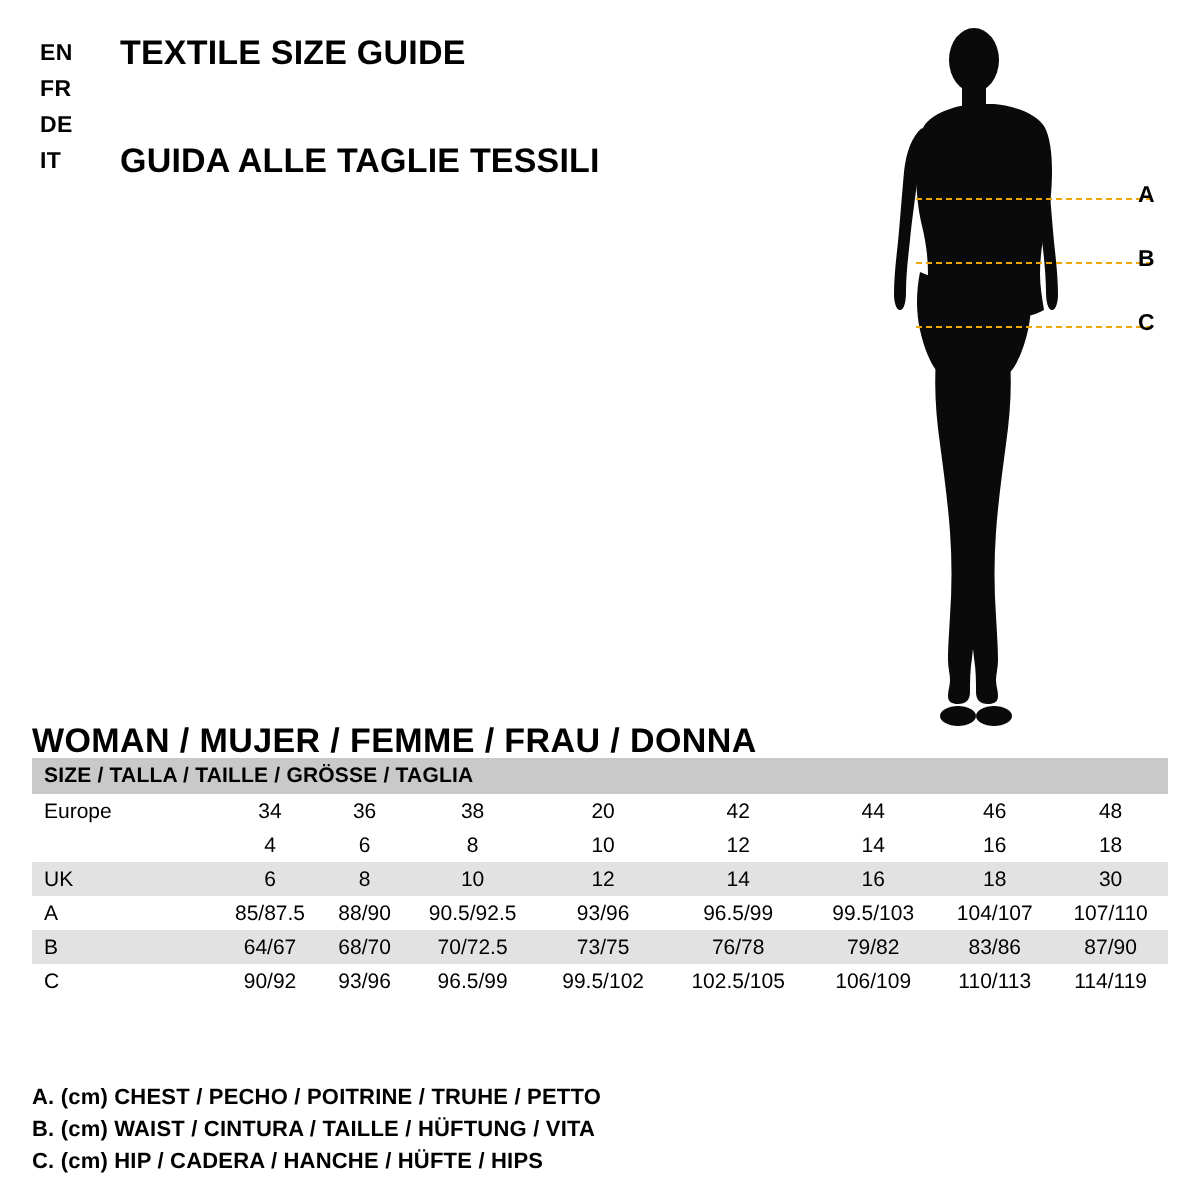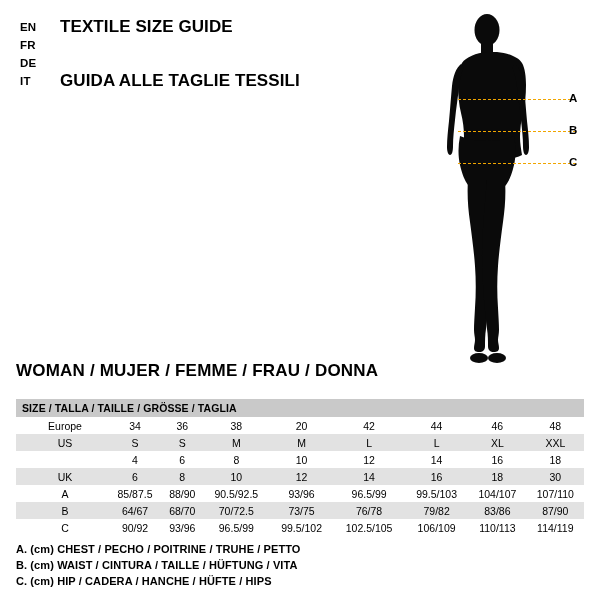--- a/index.html
+++ b/index.html
@@ -83,31 +83,30 @@
   }
 
   
   .size-table {
     position: absolute;
     left: 16px;
     top: 379px;
     width: 568px;
     border-collapse: collapse;
     font-size: 10.5px;
-    margin-top: 20px;
   }
   .size-table td, .size-table th {
     padding: 0;
     height: 17px;
     text-align: center;
     font-weight: normal;
     vertical-align: middle;
   }
   .size-table .rowhead {
-    text-align: center;
+    text-align: left;
     padding-left: 6px;
     width: 86px;
   }
   .hdr-row td {
     background: #c9c9c9;
     font-weight: bold;
     text-align: left;
     padding-left: 6px;
     font-size: 10.5px;
     letter-spacing: 0.1px;
@@ -266,31 +265,20 @@
         <td>34</td>
         <td>36</td>
         <td>38</td>
         <td>20</td>
         <td>42</td>
         <td>44</td>
         <td>46</td>
         <td>48</td>
       </tr>
 
-      <tr class="row-alt">
-        <td class="rowhead">US</td>
-        <td>S</td>
-        <td>S</td>
-        <td>M</td>
-        <td>M</td>
-        <td>L</td>
-        <td>L</td>
-        <td>XL</td>
-        <td>XXL</td>
-      </tr>
 
       <tr class="row-plain">
         <td class="rowhead"></td>
         <td>4</td>
         <td>6</td>
         <td>8</td>
         <td>10</td>
         <td>12</td>
         <td>14</td>
         <td>16</td>

